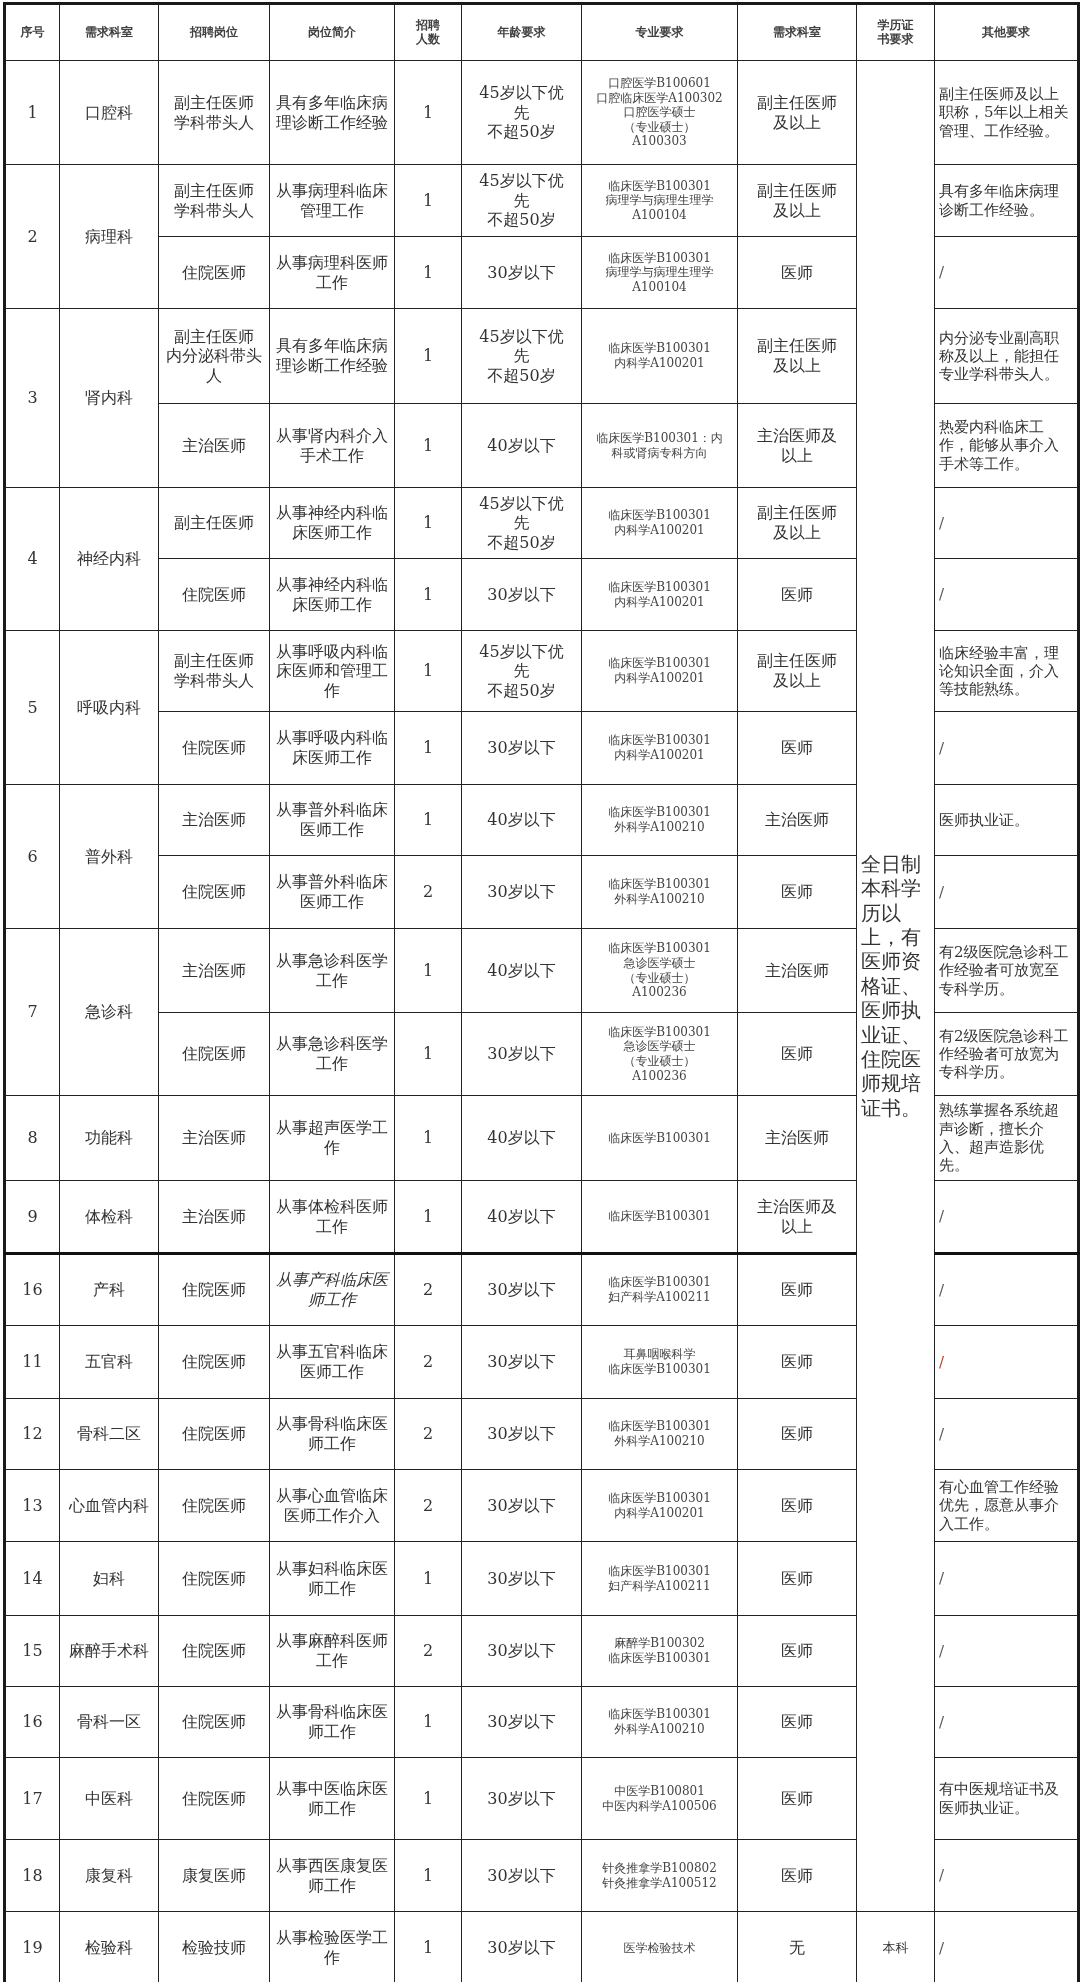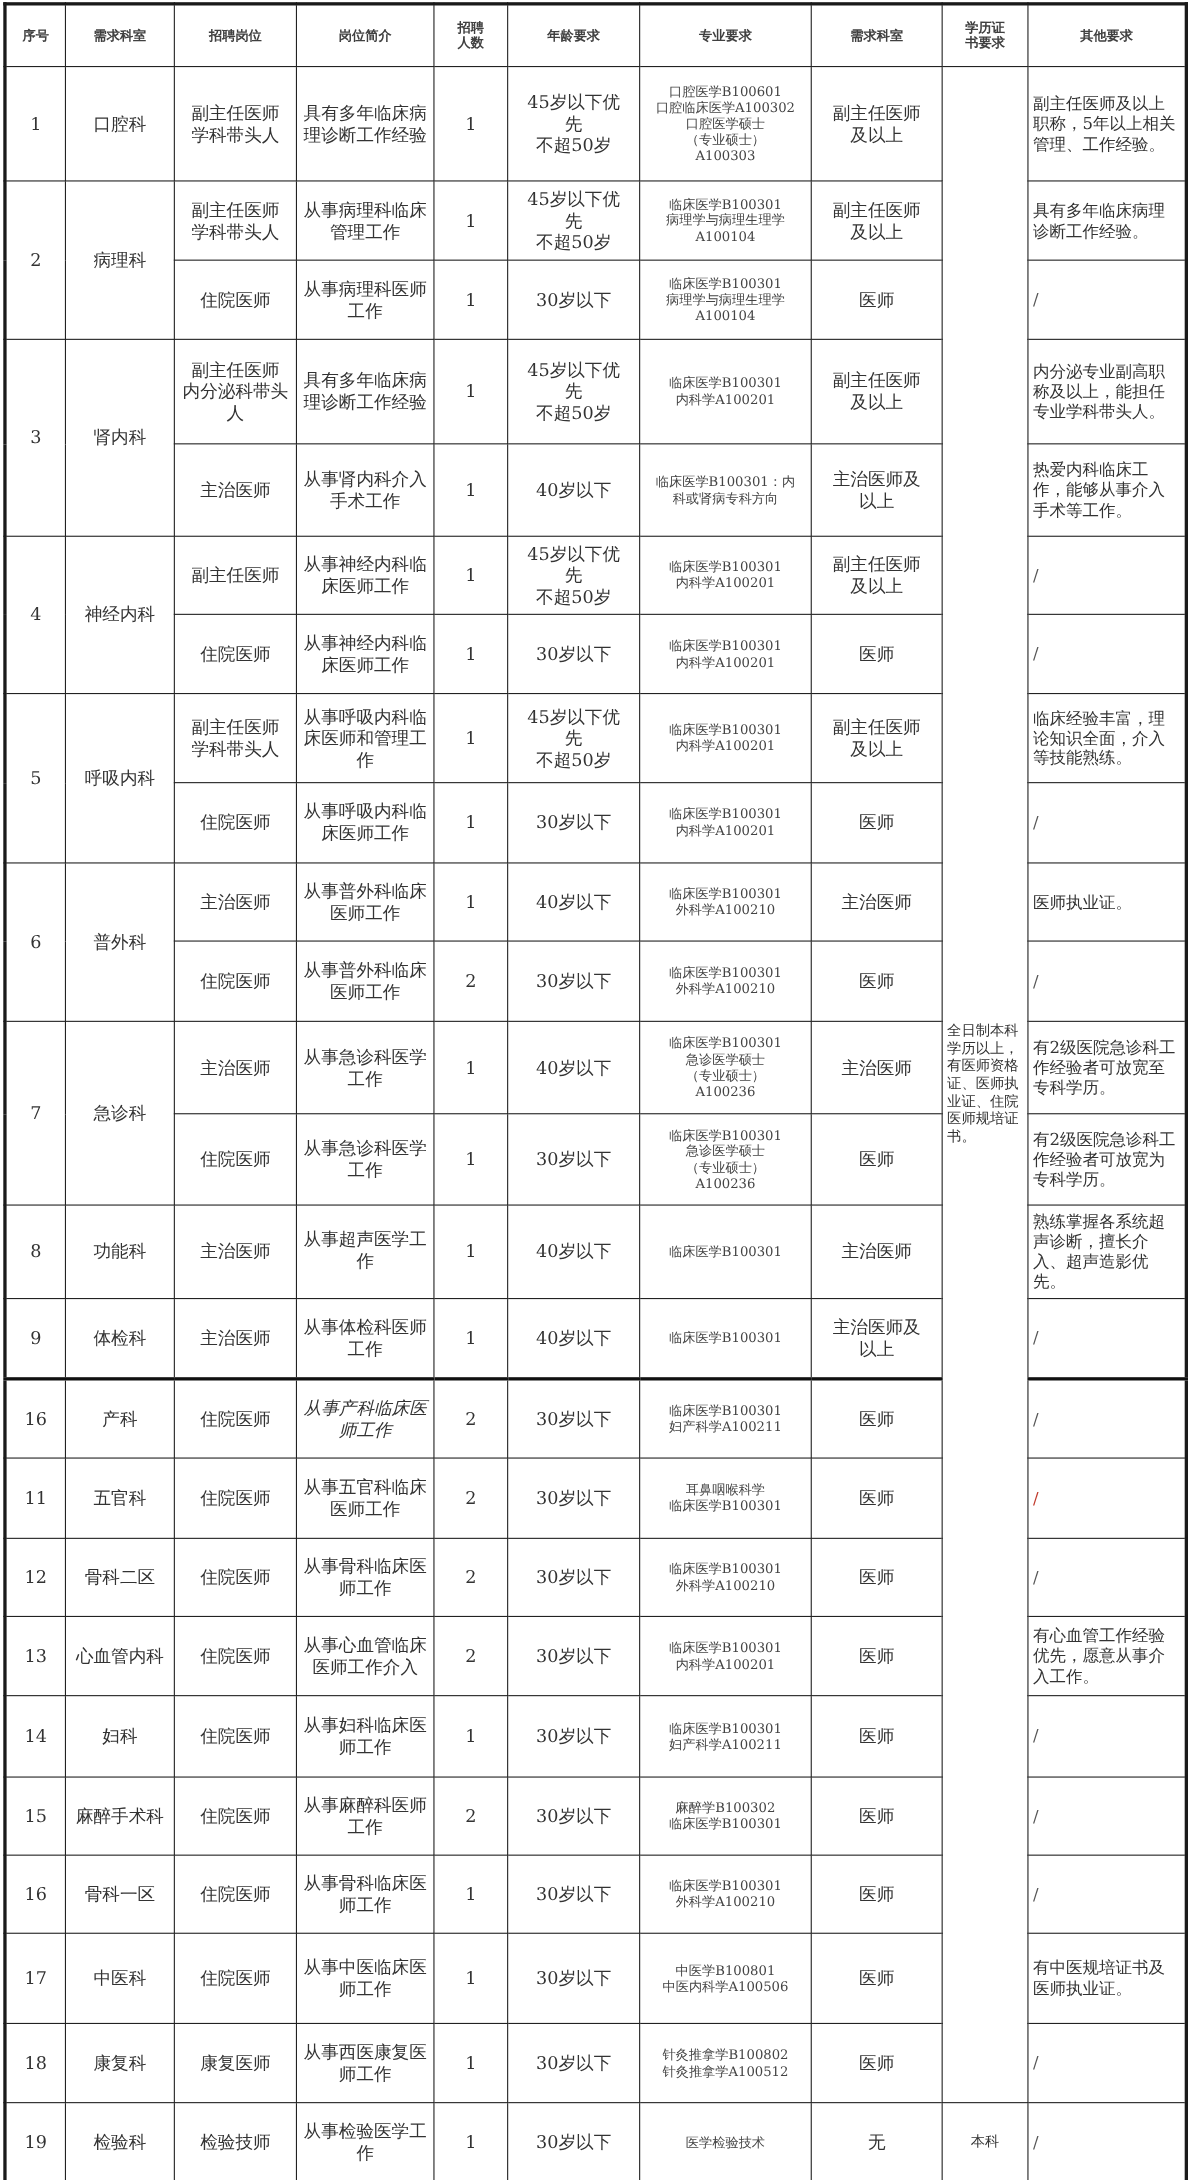--- a/index.html
+++ b/index.html
@@ -27,21 +27,21 @@
     font-size: 12px;
     color: #404040;
     height: 55px;
     line-height: 1.15;
     text-align: center;
   }
   .c-no { font-size: 16px; }
   .c-dept, .c-pos, .c-intro, .c-age, .c-title { font-size: 16px; }
   .c-cnt { font-size: 16px; }
   .c-major { font-size: 12px; line-height: 1.3; color: #444; }
-  .c-edu { font-size: 13px; text-align: left !important; line-height: 1.3; }
+  .c-edu { font-size: 20px; text-align: left !important; line-height: 1.3; }
   .c-other { font-size: 15px; text-align: left !important; line-height: 1.32; padding-left: 4px !important; }
   .c-edu-small { font-size: 13px; }
   .slash { color: #555; }
   .slash.red { color: #c0392b; }
   tr.thick-bottom td { border-bottom: 3px solid #111; }
 </style>
 </head>
 <body>
 
 <div class="wrap">

